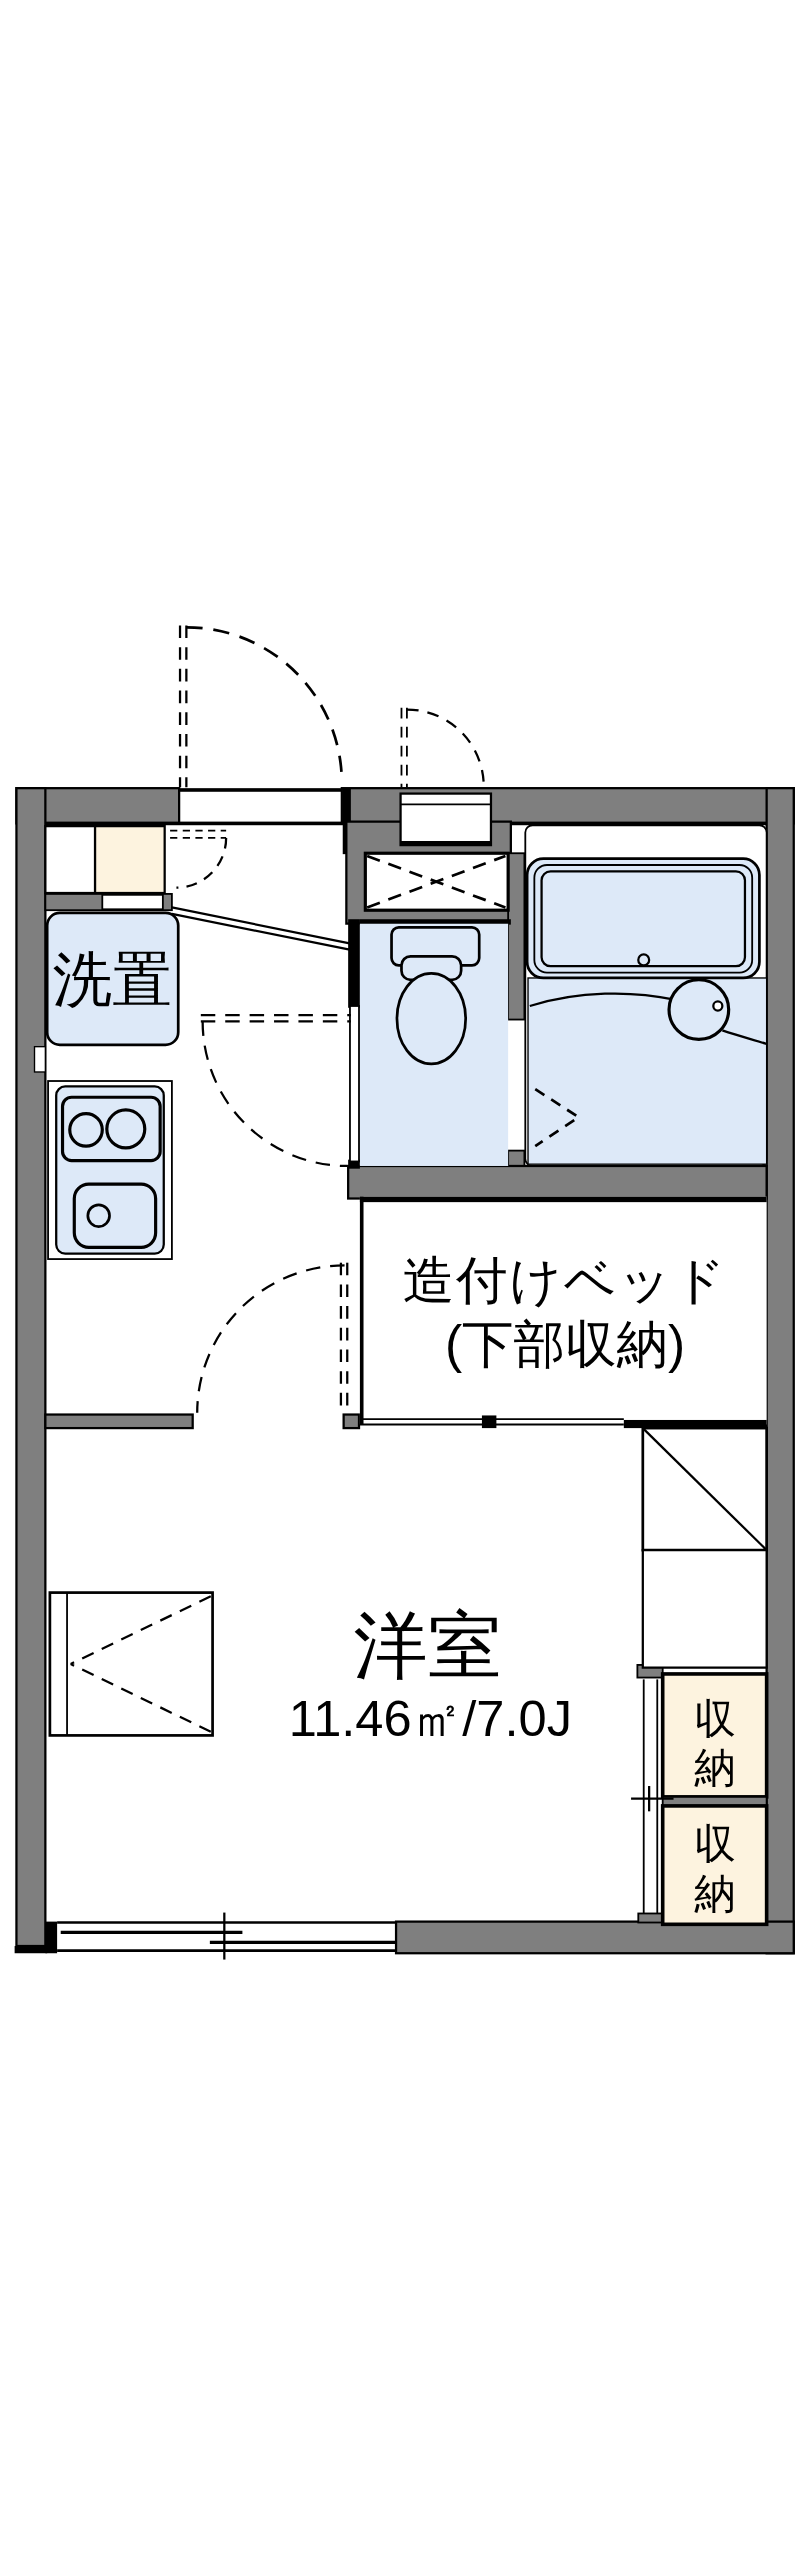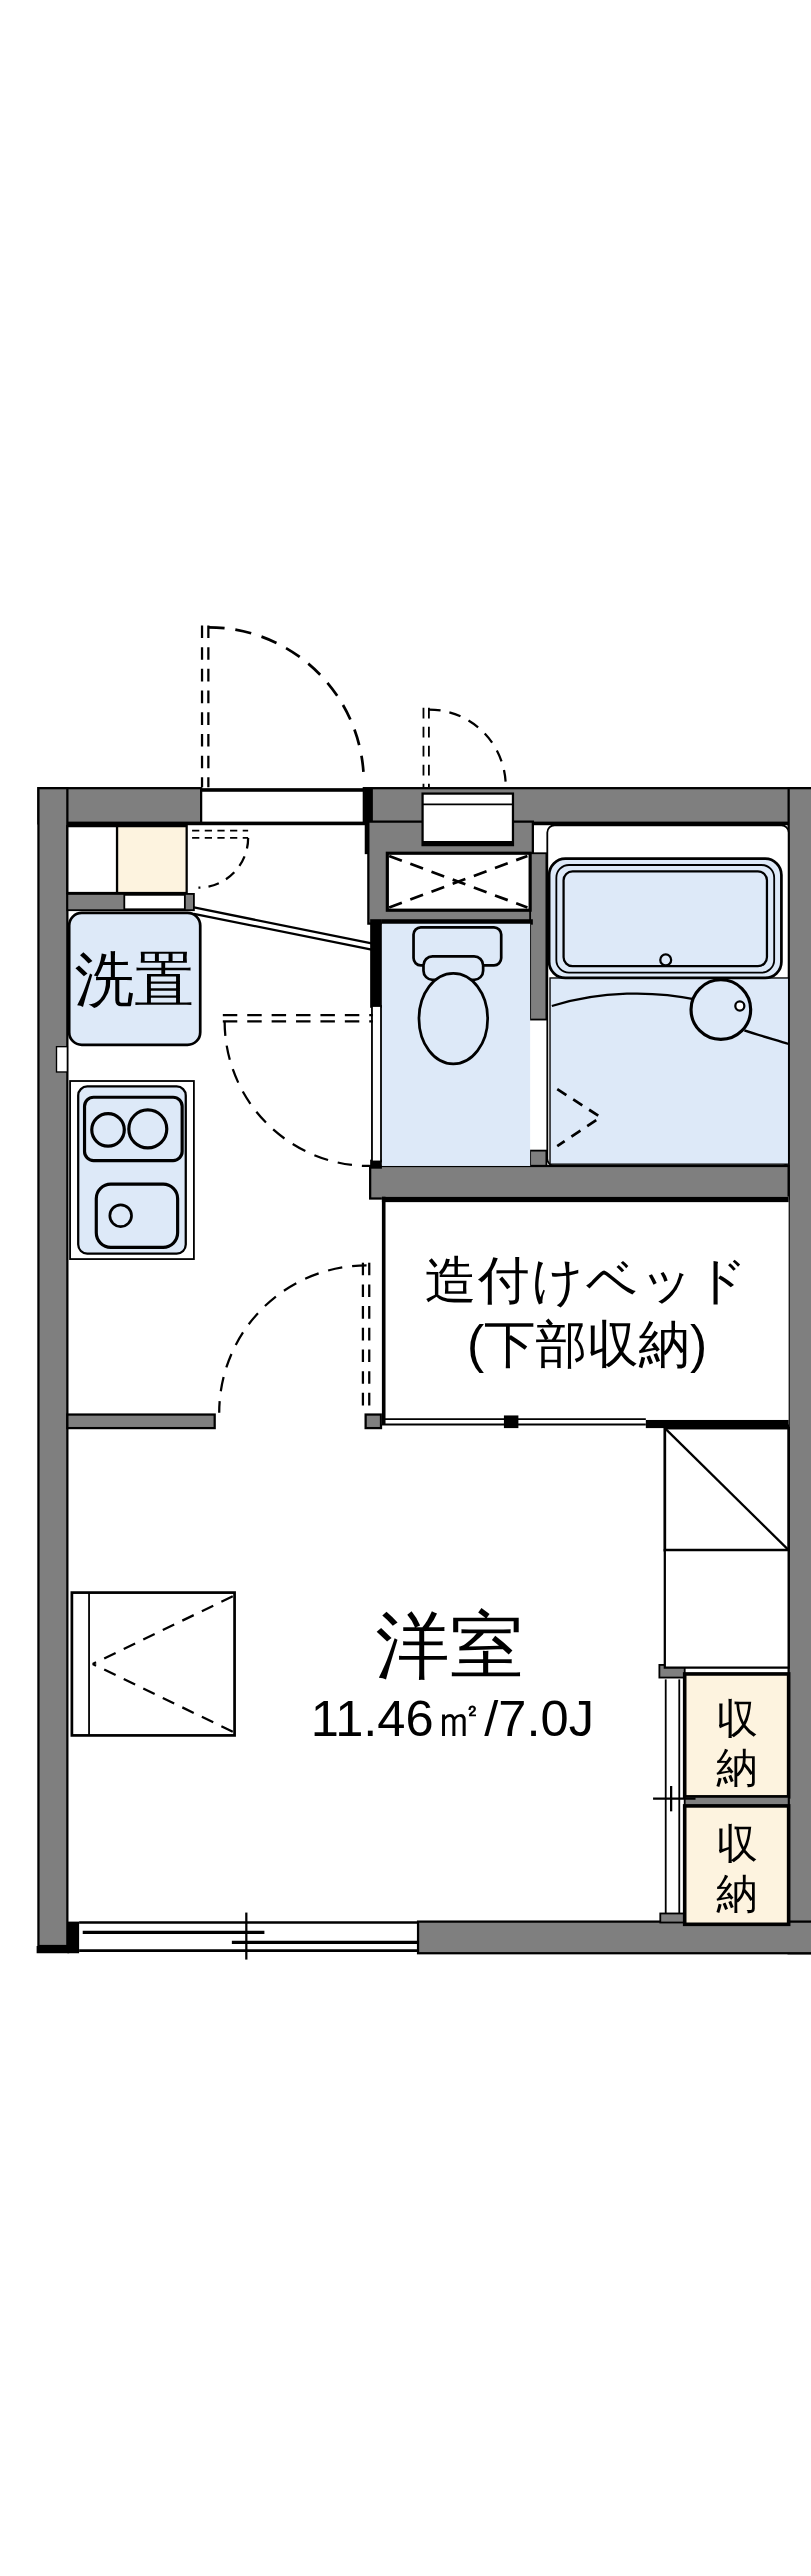--- a/index.html
+++ b/index.html
@@ -1,16 +1,16 @@
 <!DOCTYPE html>
 <html style="--bg: #ffffff; --paper: #ffffff; --line: #000000; --wall: #7f7f7f; --blue: #dde9f8; --cream: #fdf3df;font-size:14.5px"><head>
 <meta charset="utf-8">
 <style>
   html,body{margin:0;padding:0;background:#ffffff;}
-  .page{position:relative;width:788px;height:2576px;background:var(--bg,#fff);margin-left:22px;}
+  .page{position:relative;width:788px;height:2576px;background:var(--bg,#fff);}
   svg{display:block;}
   .w {fill:var(--wall);stroke:var(--line);stroke-width:2.5;}
   .w2{fill:var(--wall);stroke:var(--line);stroke-width:2;}
   .k {fill:var(--line);}
   .f {fill:var(--paper);stroke:var(--line);}
   .b {fill:var(--blue);stroke:var(--line);}
   .c {fill:var(--cream);stroke:var(--line);}
   .n {fill:none;stroke:var(--line);}
   .t {font-family:"Liberation Sans","DejaVu Sans",sans-serif;fill:var(--line);}
 </style>

